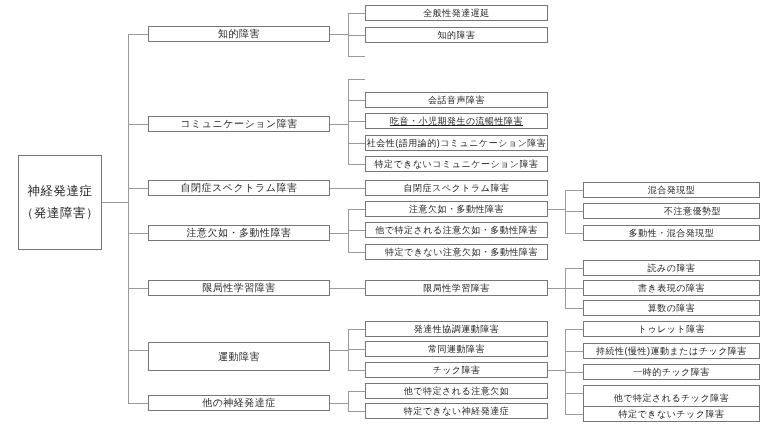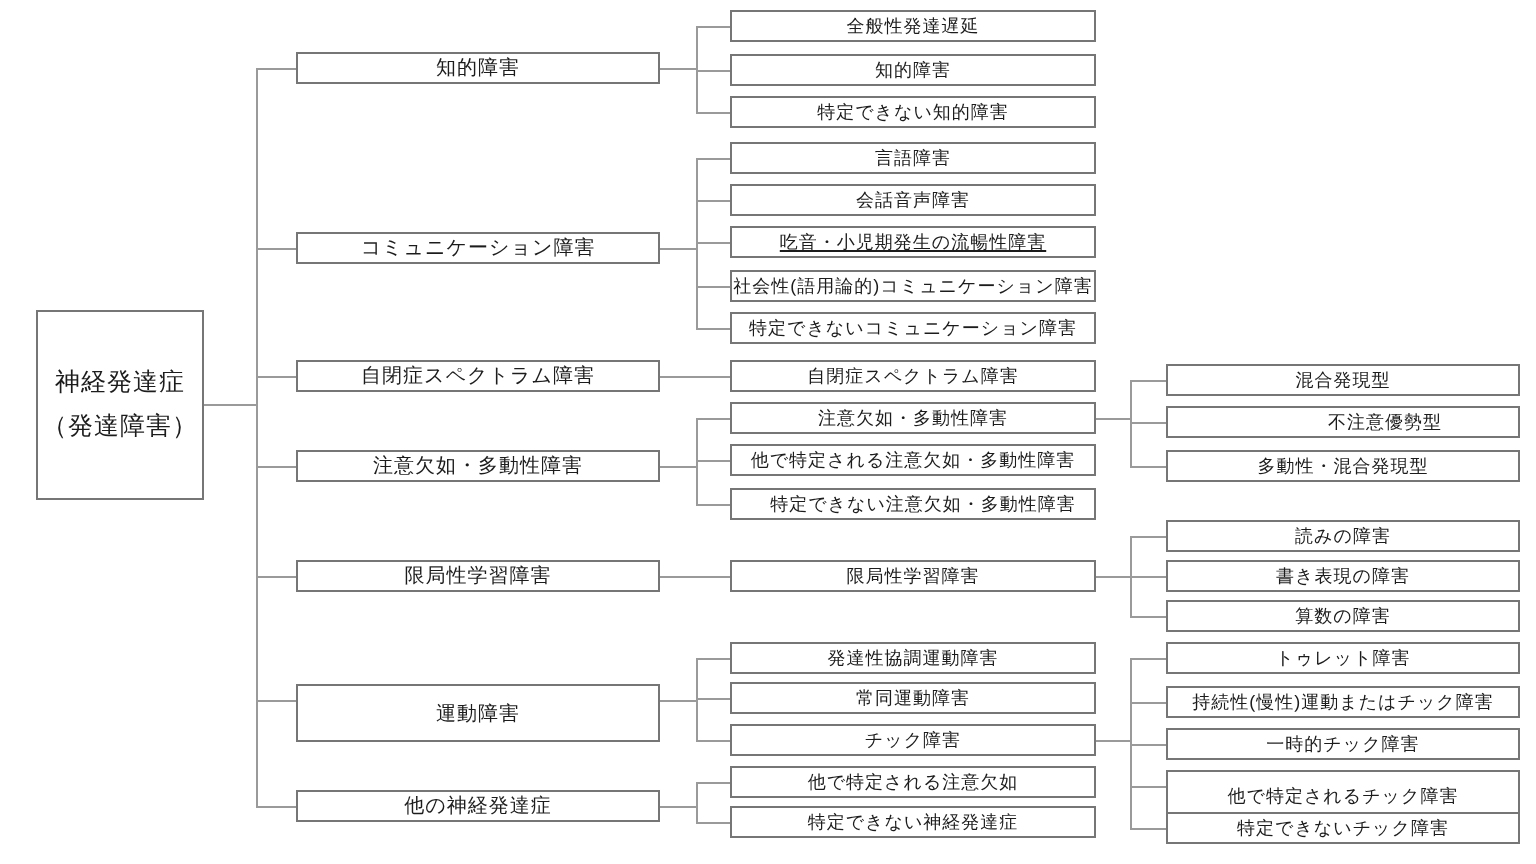--- a/index.html
+++ b/index.html
@@ -55,22 +55,20 @@
 （発達障害）</div>
     <div class="node col1" style="left: 148px; top: 26px; width: 182px; height: 16px;">知的障害</div>
     <div class="node col1" style="left: 148px; top: 116px; width: 182px; height: 16px;">コミュニケーション障害</div>
     <div class="node col1" style="left: 148px; top: 180px; width: 182px; height: 16px;">自閉症スペクトラム障害</div>
     <div class="node col1" style="left: 148px; top: 225px; width: 182px; height: 16px;">注意欠如・多動性障害</div>
     <div class="node col1" style="left: 148px; top: 280px; width: 182px; height: 16px;">限局性学習障害</div>
     <div class="node col1" style="left: 148px; top: 342px; width: 182px; height: 29px;">運動障害</div>
     <div class="node col1" style="left: 148px; top: 395px; width: 182px; height: 16px;">他の神経発達症</div>
     <div class="node col2" style="left: 365px; top: 5px; width: 183px; height: 16px;">全般性発達遅延</div>
     <div class="node col2" style="left: 365px; top: 27px; width: 183px; height: 16px;">知的障害</div>
-    <div class="node col2" style="left: 365px; top: 48px; width: 183px; height: 16px;">特定できない知的障害</div>
-    <div class="node col2" style="left: 365px; top: 71px; width: 183px; height: 16px;">言語障害</div>
     <div class="node col2" style="left: 365px; top: 92px; width: 183px; height: 16px;">会話音声障害</div>
     <div class="node col2" style="left: 365px; top: 113px; width: 183px; height: 16px; text-decoration: underline;">吃音・小児期発生の流暢性障害</div>
     <div class="node col2" style="left: 365px; top: 135px; width: 183px; height: 16px;">社会性(語用論的)コミュニケーション障害</div>
     <div class="node col2" style="left: 365px; top: 156px; width: 183px; height: 16px;">特定できないコミュニケーション障害</div>
     <div class="node col2" style="left: 365px; top: 180px; width: 183px; height: 16px;">自閉症スペクトラム障害</div>
     <div class="node col2" style="left: 365px; top: 201px; width: 183px; height: 16px;">注意欠如・多動性障害</div>
     <div class="node col2" style="left: 365px; top: 222px; width: 183px; height: 16px;">他で特定される注意欠如・多動性障害</div>
     <div class="node col2" style="left: 365px; top: 244px; width: 183px; height: 16px; padding-left: 10px;">特定できない注意欠如・多動性障害</div>
     <div class="node col2" style="left: 365px; top: 280px; width: 183px; height: 16px;">限局性学習障害</div>
     <div class="node col2" style="left: 365px; top: 321px; width: 183px; height: 16px;">発達性協調運動障害</div>

